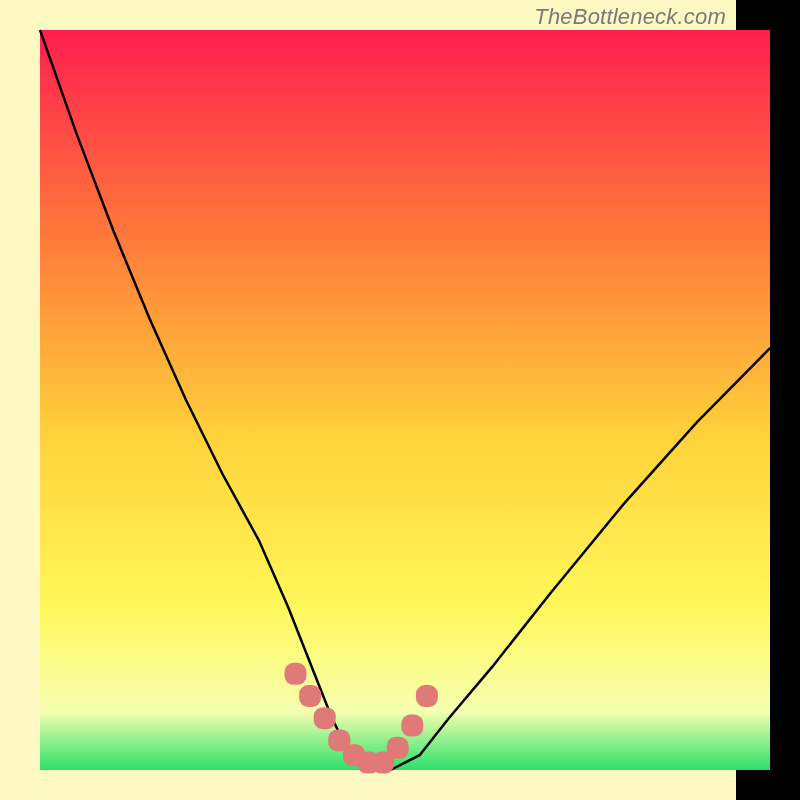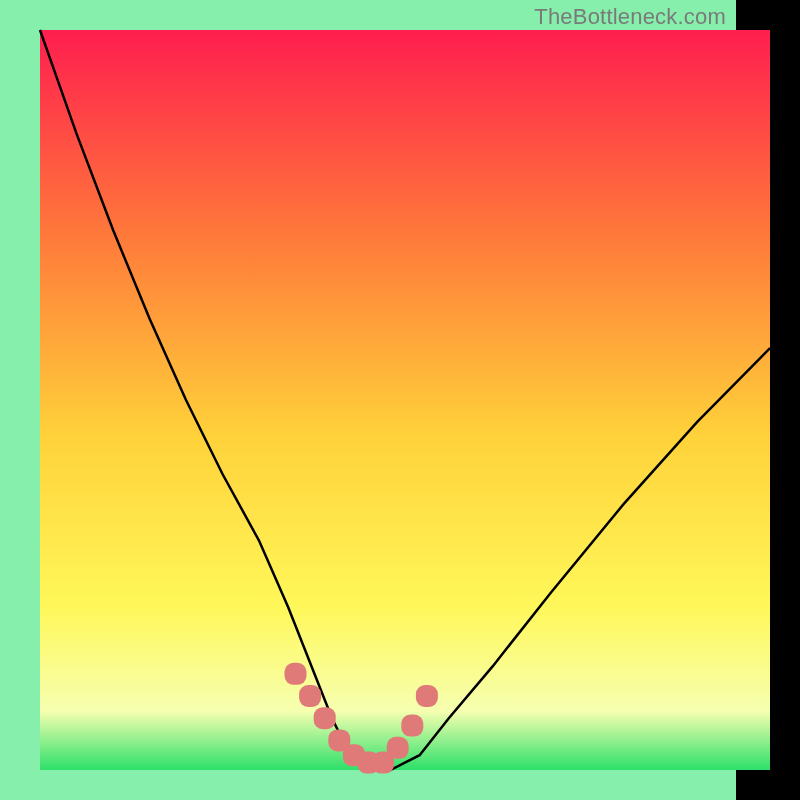--- a/index.html
+++ b/index.html
@@ -8,21 +8,22 @@
     width: 800px;
     height: 800px;
     background: #000;
     overflow: hidden;
     font-family: Arial, Helvetica, sans-serif;
   }
   .frame {
     position: relative;
     width: 736px;
     height: 800px;
-    background: #86efac;
+    background: #fef9c3;
+    font-style: italic;
   }
   .watermark {
     position: absolute;
     top: 4px;
     right: 10px;
     color: #7a7a7a;
     font-size: 22px;
     font-weight: 500;
     letter-spacing: 0.2px;
     z-index: 30;

